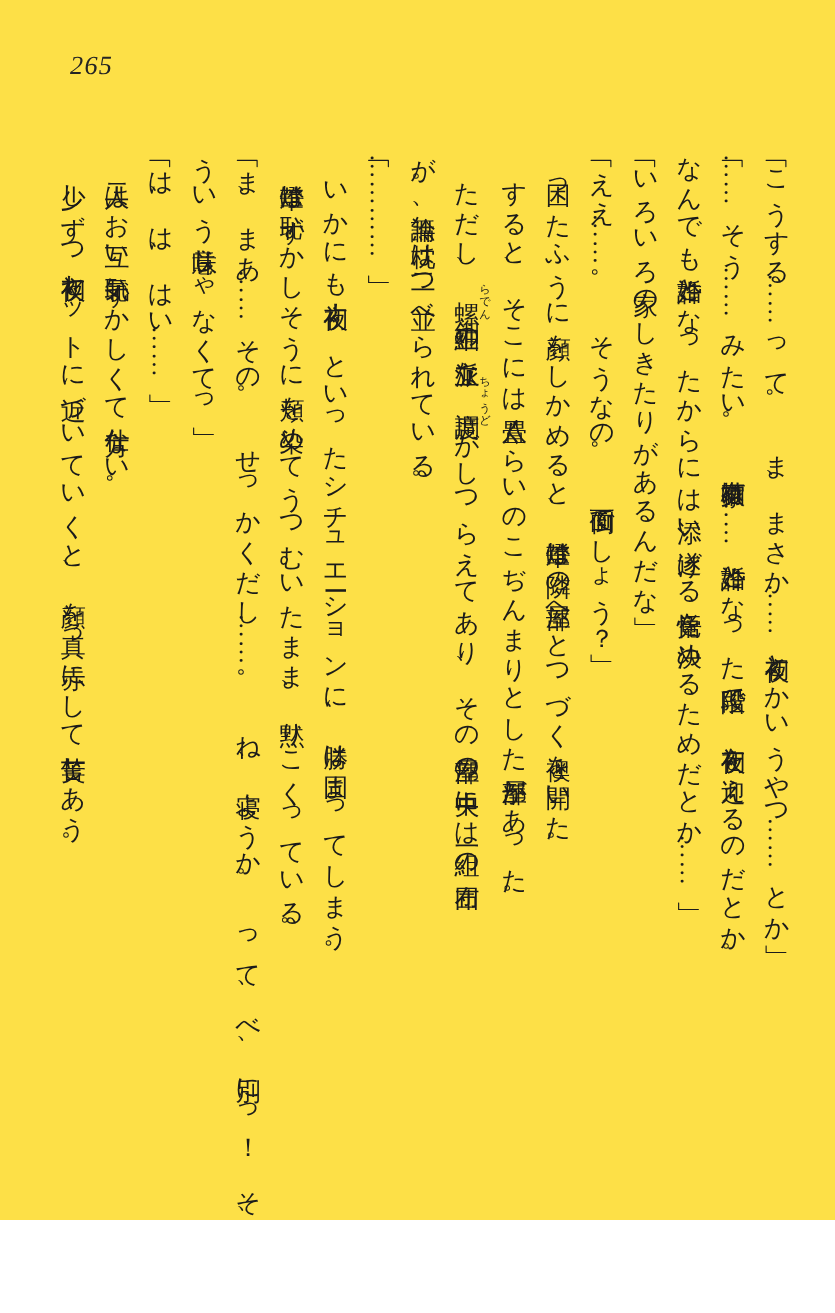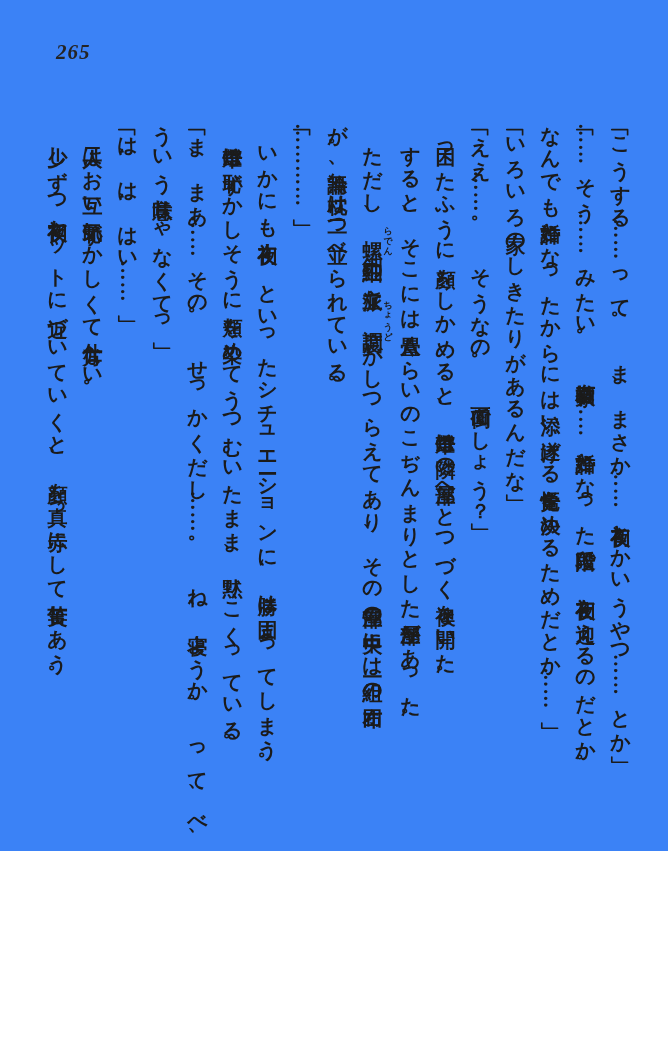--- a/index.html
+++ b/index.html
@@ -3,26 +3,25 @@
 <meta charset="utf-8">
 <style>
   html, body {
     margin: 0;
     padding: 0;
     background: #ffffff;
   }
   .page {
     position: relative;
     width: 668px;
-    height: 851px;
-    background: #3b82f6;
+    height: 976px;
+    background: #fde047;
     overflow: hidden;
     font-family: "Liberation Serif", "DejaVu Serif", serif;
     color: #1b1b1b;
-    font-weight: bold;
   }
   .page-number {
     position: absolute;
     top: 40px;
     left: 56px;
     font-size: 21px;
     font-style: italic;
     letter-spacing: 1px;
     color: #242424;
   }

